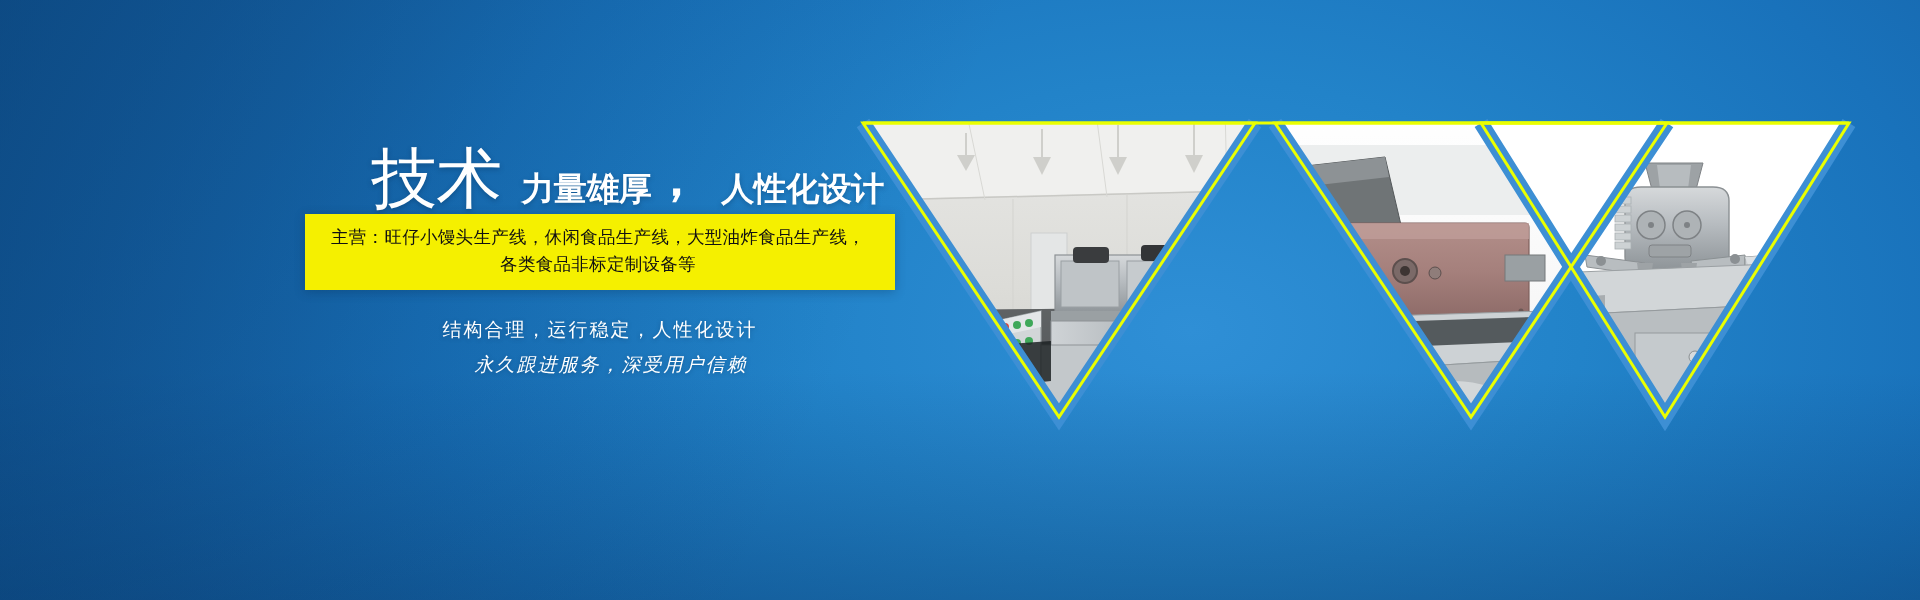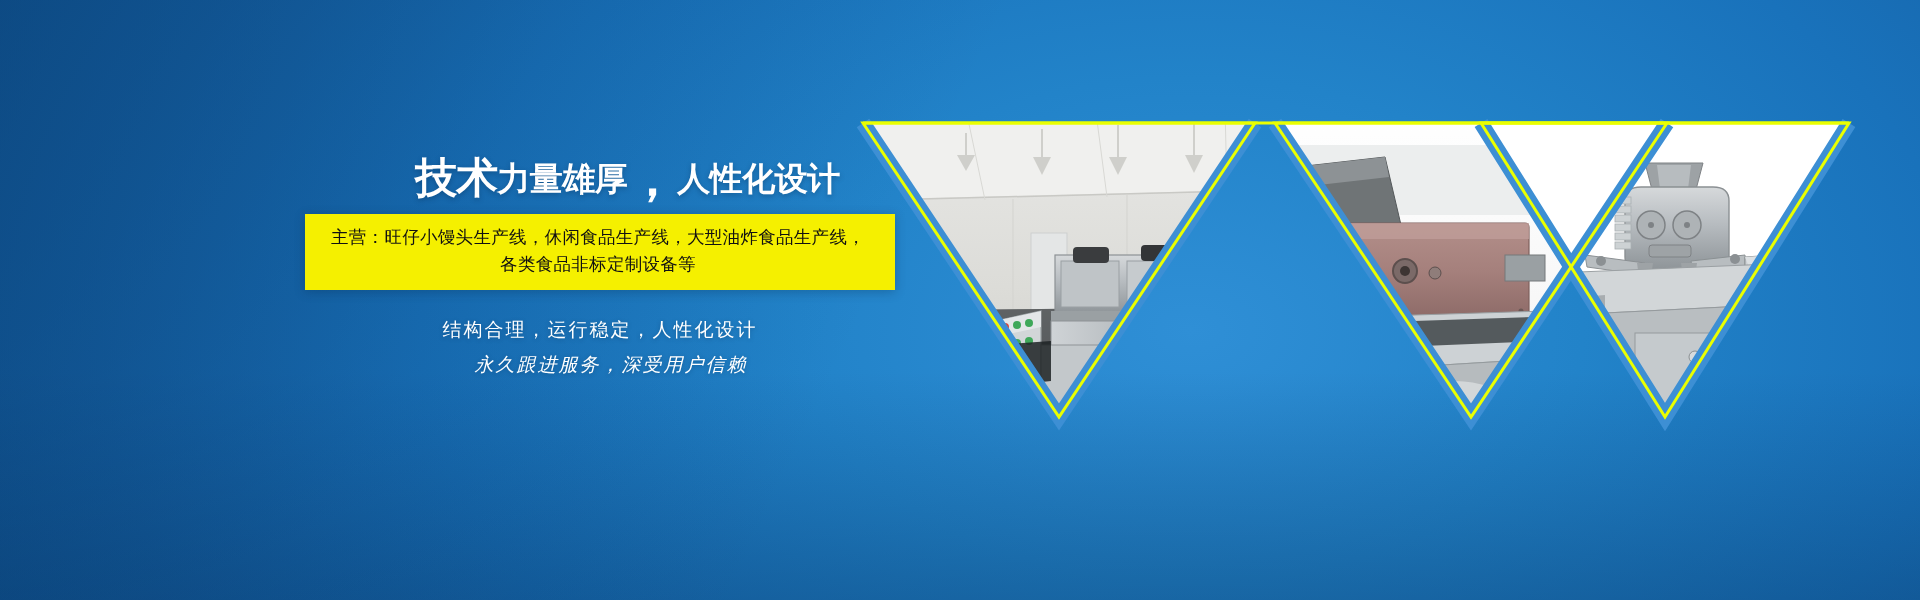--- a/index.html
+++ b/index.html
@@ -38,33 +38,34 @@
   .headline{
     white-space:nowrap;
     line-height:1;
     height:56px;
     display:flex;align-items:center;justify-content:center;
     margin-bottom:8px;
     margin-left:55px;
   }
   .headline .big{
     color:#ffffff;
-    font-size:42px;
-    font-weight:bold;
+    font-size:66px;
+    font-weight:normal;
     letter-spacing:-1px;
     text-shadow:0 2px 5px rgba(4,40,78,.35);
   }
   .headline .small{
     color:#ffffff;
     font-size:33px;
     font-weight:bold;
     letter-spacing:-0.5px;
     position:relative;
-    top:0;
+    top:10px;
     text-shadow:0 2px 5px rgba(4,40,78,.35);
+    margin-left:20px;
   }
   .headline .comma{
     color:#ffffff;
     font-size:50px;
     font-weight:bold;
   }
 
   
   #ribbon{
     position:relative;

